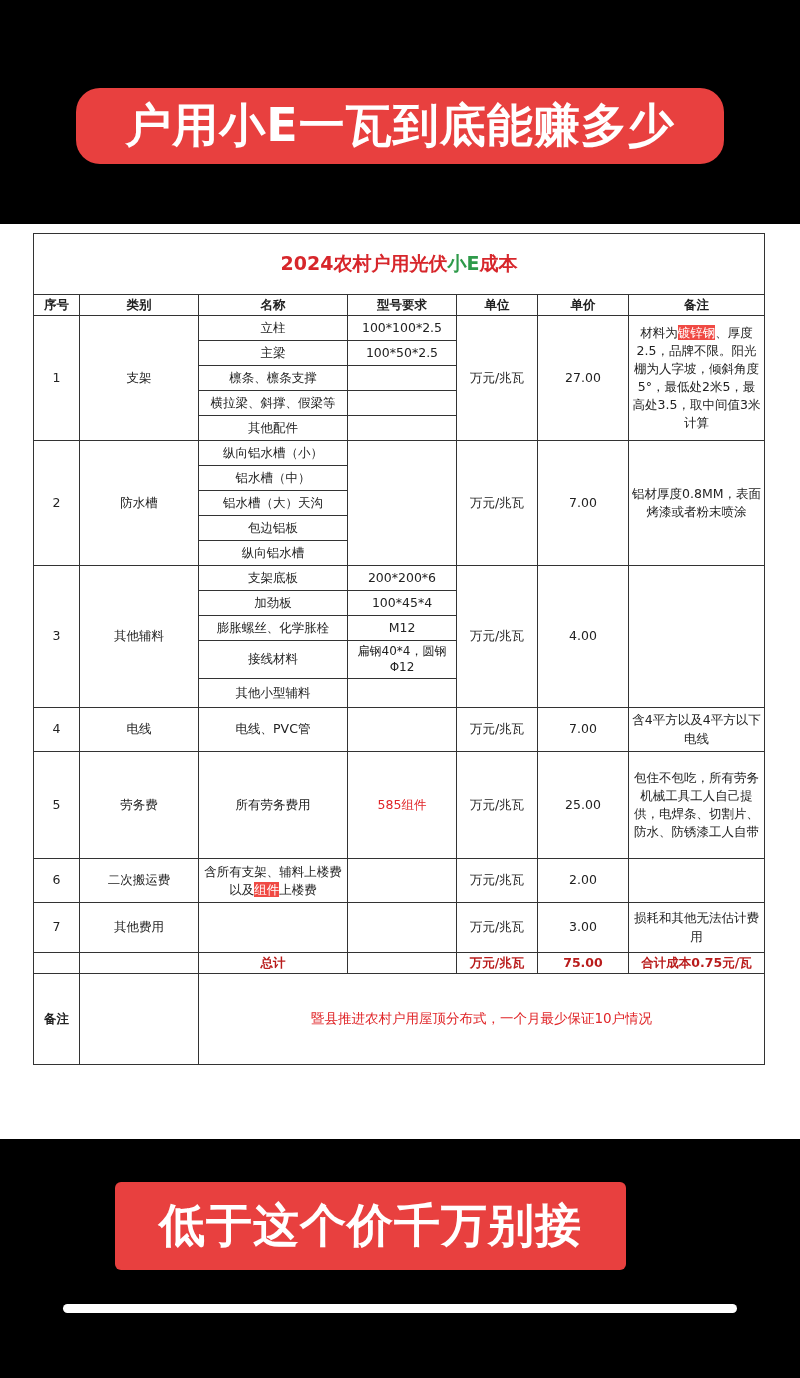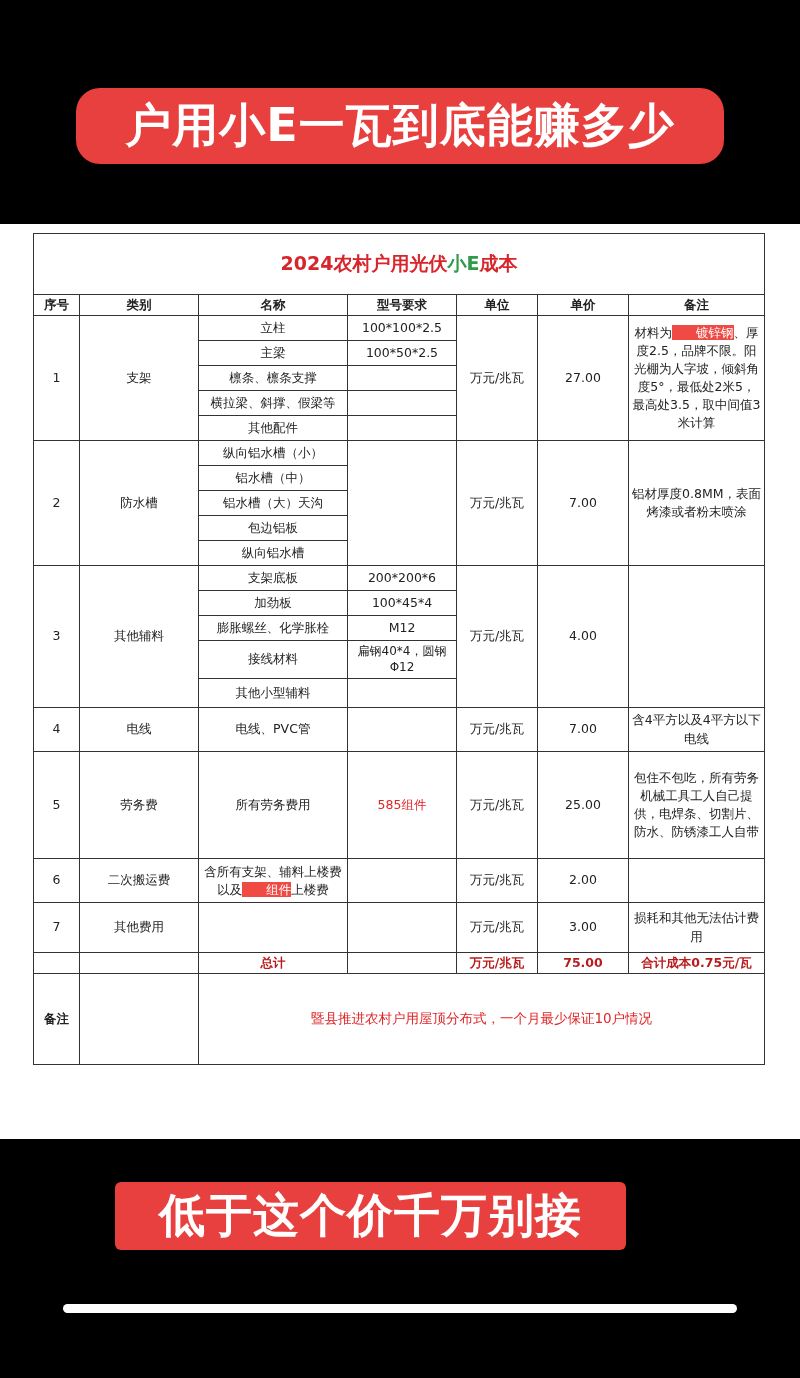--- a/index.html
+++ b/index.html
@@ -9,39 +9,39 @@
     font-family: "DejaVu Sans", "Liberation Sans", sans-serif;
   }
   .band-top { position: absolute; left: 0; top: 0; width: 800px; height: 224px; background: #000; }
   .band-bottom { position: absolute; left: 0; top: 1139px; width: 800px; height: 239px; background: #000; }
   .banner {
     position: absolute; background: #e8403f; color: #fff; border-radius: 6px;
     font-weight: bold; display: flex; align-items: center; justify-content: center;
     letter-spacing: 1px;
   }
   .banner-top { left: 76px; top: 88px; width: 648px; height: 76px; font-size: 46px; border-radius: 24px; }
-  .banner-bottom { left: 115px; top: 1182px; width: 511px; height: 68px; font-size: 46px; }
+  .banner-bottom { left: 115px; top: 1182px; width: 511px; height: 88px; font-size: 46px; }
   .home-bar { position: absolute; left: 63px; top: 1304px; width: 674px; height: 9px; background: #fff; border-radius: 5px; }
 
   table.sheet {
     position: absolute; left: 33px; top: 233px;
     border-collapse: collapse; table-layout: fixed;
     width: 731px;
     font-size: 12.5px; color: #222;
   }
   table.sheet td {
     border: 1.4px solid #333; text-align: center; vertical-align: middle;
     padding: 0 3px; line-height: 1.45; overflow: hidden;
   }
   .title-cell { height: 60px; font-size: 19px; font-weight: bold; color: #d7262b; }
   .title-cell .green { color: #2e9a4a; }
   .hdr td { font-weight: bold; height: 20px; font-size: 12.5px; }
   .sub { height: 25px; }
   .red { color: #e02427; font-weight: normal; }
-  .hl { background: #f04a44; color: #fff; padding-left: 24px; }
+  .hl { background: #f04a44; color: #fff; }
   .remark { text-align: center; line-height: 1.5; font-size: 12.5px; padding: 0 4px; }
   .total td { color: #b91c1c; font-weight: bold; height: 20px; }
 </style>
 </head>
 <body>
 
 <div class="band-top"></div>
 <div class="banner banner-top">户用小E一瓦到底能赚多少</div>
 
 <table class="sheet">

